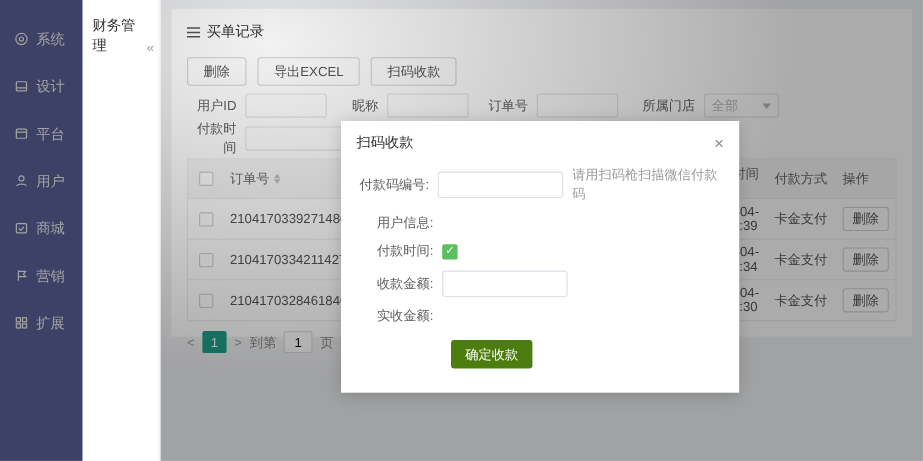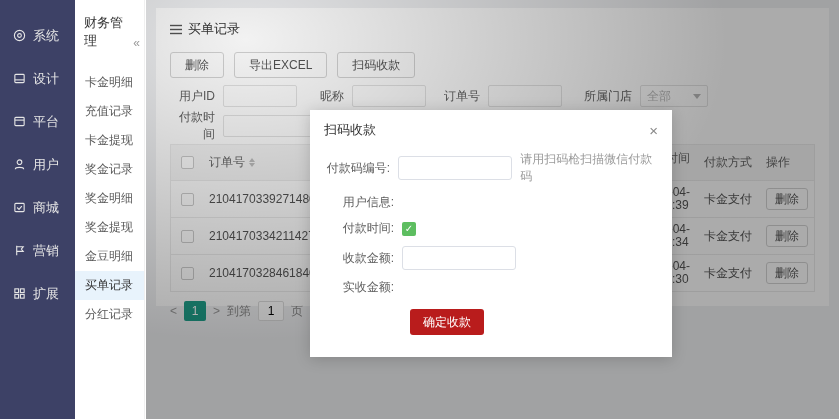--- a/index.html
+++ b/index.html
@@ -1,21 +1,21 @@
 <!DOCTYPE html>
 <html><head>
 <meta charset="utf-8">
 <style>
   * { margin:0; padding:0; box-sizing:border-box; }
   body { font-family:"Liberation Sans","DejaVu Sans",sans-serif; font-size:12px; color:#555; }
   .app { position:relative; width:839px; height:419px; background:#fff; overflow:hidden; }
 
   
   .nav { position:absolute; left:0; top:0; width:75px; height:419px; background:#3d4166; padding-top:14px; z-index:20; }
-  .nav-item { height:43px; display:flex; align-items:center; padding-left:13px; gap:7px; color:#e5e5e5; font-size:13px; cursor:pointer; }
+  .nav-item { height:43px; display:flex; align-items:center; padding-left:13px; gap:7px; color:#a3a3a3; font-size:13px; cursor:pointer; }
   .nav-item.active { background:#7a81d8; color:#fff; }
   .nav-item svg { flex:0 0 auto; }
 
   
   .submenu { position:absolute; left:75px; top:0; width:70px; height:419px; background:#fff; z-index:19; border-right:1px solid #f0f0f0; }
   .submenu-header { display:flex; align-items:flex-end; justify-content:space-between; padding:14px 4px 0 9px; color:#333; font-size:13px; }
   .collapse { color:#9a9a9a; font-size:12px; cursor:pointer; }
   .submenu-list { margin-top:18px; list-style:none; }
   .submenu-item { height:29px; line-height:29px; padding-left:10px; color:#595959; font-size:12px; cursor:pointer; white-space:nowrap; }
   .submenu-item.active { background:#e8f3fc; color:#333; }
@@ -69,21 +69,21 @@
   .modal { position:absolute; left:310px; top:110px; width:362px; height:247px; background:#fff; z-index:10; box-shadow:0 2px 14px rgba(0,0,0,0.18); }
   .modal-head { display:flex; align-items:center; justify-content:space-between; padding:11px 14px 4px; }
   .modal-title { color:#333; font-size:13px; }
   .modal-close { color:#8a8a8a; font-size:15px; cursor:pointer; line-height:1; }
   .m-form { padding:8px 16px 0; }
   .m-row { display:flex; align-items:center; margin-bottom:9px; min-height:16px; }
   .m-label { width:76px; text-align:right; padding-right:8px; color:#606060; }
   .m-input { width:114px; height:24px; border:1px solid #dcdfe6; border-radius:3px; font-family:inherit; font-size:12px; padding:0 5px; }
   .m-hint { margin-left:8px; color:#9b9b9b; }
   .m-check { width:14px; height:14px; background:#5dbe60; border-radius:2px; color:#fff; font-size:10px; display:flex; align-items:center; justify-content:center; cursor:pointer; }
-  .m-confirm { margin:4px 0 0 84px; height:26px; padding:0 13px; background:#b91c1c; color:#fff; border:none; border-radius:3px; font-size:12px; cursor:pointer; font-family:inherit; }
+  .m-confirm { margin:4px 0 0 84px; height:26px; padding:0 13px; background:#4d7c0f; color:#fff; border:none; border-radius:3px; font-size:12px; cursor:pointer; font-family:inherit; }
 </style>
 </head>
 <body>
 
 <div class="app">
 
   <aside class="nav">
     <div class="nav-item">
       <svg width="13" height="13" viewBox="0 0 14 14" fill="none" stroke="currentColor" stroke-width="1.2">
           <circle cx="7" cy="7" r="5.5"></circle>
@@ -135,31 +135,20 @@
         </svg>
       <span>扩展</span>
     </div>
   </aside>
 
   <aside class="submenu">
     <div class="submenu-header">
       <span>财务管理</span>
       <span class="collapse">«</span>
     </div>
-    <ul class="submenu-list">
-      <li class="submenu-item">卡金明细</li>
-      <li class="submenu-item">充值记录</li>
-      <li class="submenu-item">卡金提现</li>
-      <li class="submenu-item">奖金记录</li>
-      <li class="submenu-item">奖金明细</li>
-      <li class="submenu-item">奖金提现</li>
-      <li class="submenu-item">金豆明细</li>
-      <li class="submenu-item active">买单记录</li>
-      <li class="submenu-item">分红记录</li>
-    </ul>
   </aside>
 
   <main class="content">
     <div class="card">
 
       <div class="card-title">
         <svg width="12" height="11" viewBox="0 0 12 11" stroke="#555" stroke-width="1.4">
             <line x1="0" y1="1.5" x2="12" y2="1.5"></line>
             <line x1="0" y1="5.5" x2="12" y2="5.5"></line>
             <line x1="0" y1="9.5" x2="12" y2="9.5"></line>

